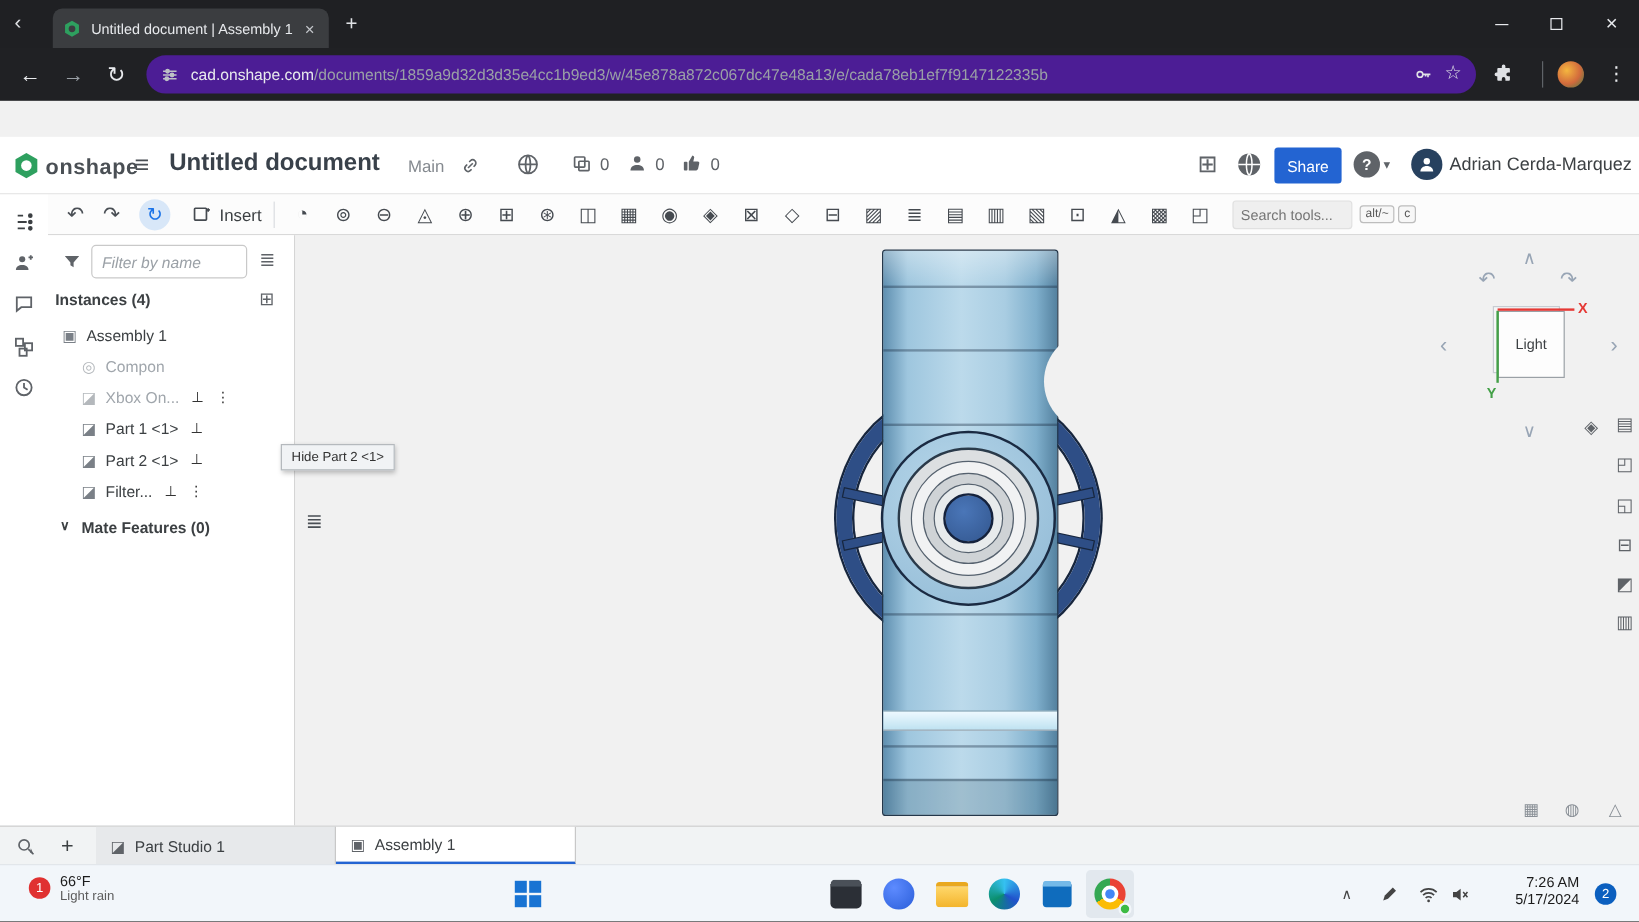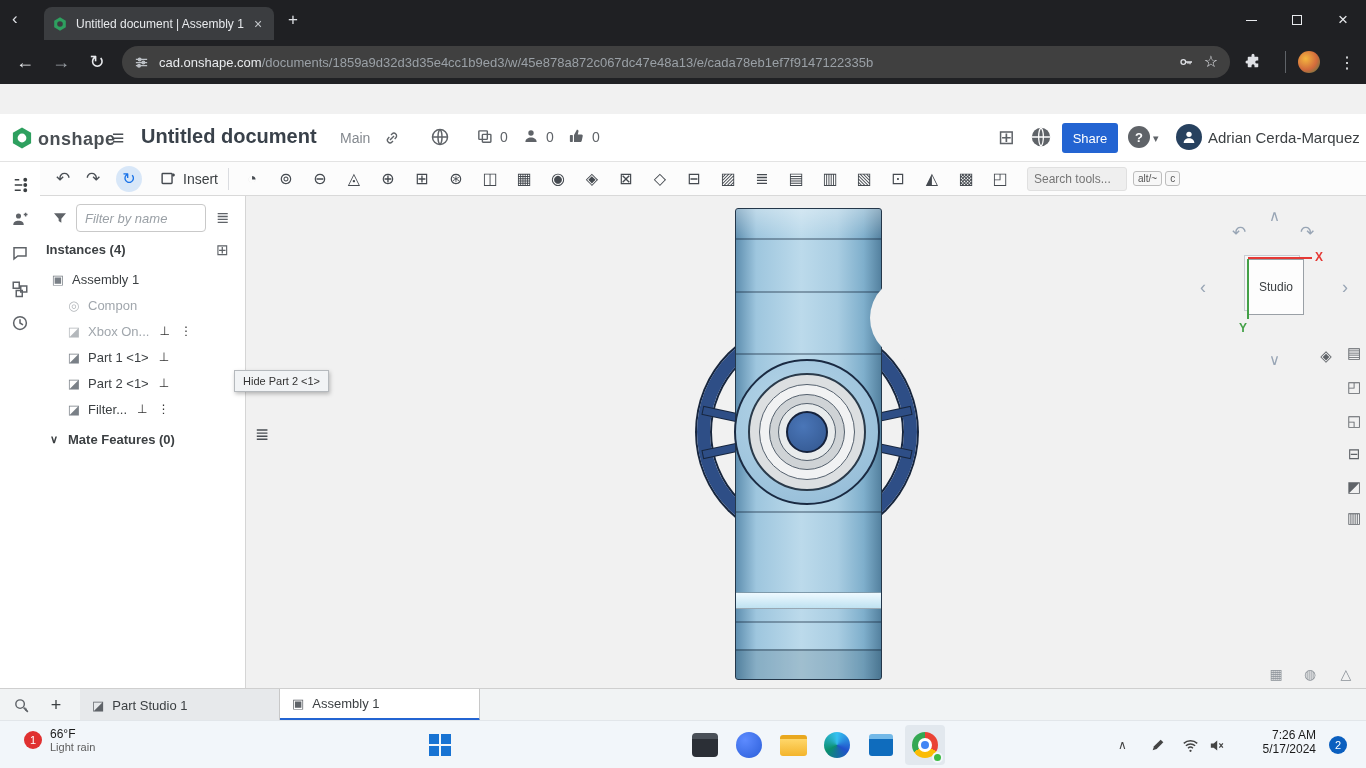--- a/index.html
+++ b/index.html
@@ -11,21 +11,21 @@
   .glyph { display:inline-block; line-height:1; }
   .ib { display:flex; align-items:center; justify-content:center; cursor:pointer; }
 
   
   .titlebar { left:0; top:0; width:1366px; height:40px; background:#1f2023; }
   .tab { left:44px; top:7px; width:230px; height:33px; background:#3b3d40; border-radius:8px 8px 0 0; display:flex; align-items:center; padding:0 8px; gap:8px; }
   .tab-title { color:#e8eaed; font-size:12px; white-space:nowrap; overflow:hidden; text-overflow:ellipsis; width:170px; }
   .wbtn { width:46px; height:40px; color:#e8eaed; }
   .urlbar { left:0; top:40px; width:1366px; height:44px; background:#202124; }
   .navg { color:#e8eaed; font-size:18px; width:30px; height:30px; }
-  .omnibox { left:122px; top:6px; width:1108px; height:32px; background:#404040; border-radius:16px; display:flex; align-items:center; padding:0 12px; gap:10px; }
+  .omnibox { left:122px; top:6px; width:1108px; height:32px; background:#4c1d95; border-radius:16px; display:flex; align-items:center; padding:0 12px; gap:10px; }
   .url { font-size:13px; white-space:nowrap; overflow:hidden; }
   .url .dom { color:#e8eaed; }
   .url .path { color:#9aa0a6; }
   .bookbar { left:0; top:84px; width:1366px; height:30px; background:#202124; display:flex; align-items:center; gap:6px; padding:0 14px; }
   .bm { color:#e8eaed; font-size:12px; display:flex; align-items:center; gap:6px; margin-right:28px; cursor:pointer; }
   .appsgrid { display:grid; grid-template-columns:7px 7px; grid-gap:2px; }
   .appsgrid i { width:7px; height:7px; border-radius:1px; display:block; }
 
   
   .osheader { left:0; top:114px; width:1366px; height:48px; background:#fff; border-bottom:1px solid #e3e3e3; }
@@ -327,21 +327,21 @@
     <div class="abs" style="left:532px;top:207px;width:58px;height:58px;border-radius:50%;background:#e8ebec;border:1px solid #55616e"></div>
     <div class="abs" style="left:540px;top:215px;width:42px;height:42px;border-radius:50%;background:radial-gradient(circle at 40% 35%,#4a76b8,#32568e);border:2px solid #15223c"></div>
 
     <span class="abs vc glyph" style="left:1023px;top:12px;cursor:pointer">∧</span>
     <span class="abs vc glyph" style="left:986px;top:28px;font-size:17px;cursor:pointer">↶</span>
     <span class="abs vc glyph" style="left:1054px;top:28px;font-size:17px;cursor:pointer">↷</span>
     <span class="abs vc glyph" style="left:954px;top:82px;font-size:18px;cursor:pointer">‹</span>
     <span class="abs vc glyph" style="left:1096px;top:82px;font-size:18px;cursor:pointer">›</span>
     <span class="abs vc glyph" style="left:1023px;top:156px;cursor:pointer">∨</span>
     <div class="abs" style="left:998px;top:59px;width:56px;height:56px;background:#f5f6f7;border:1px solid #c8ccd2"></div>
-    <div class="abs ib" style="left:1002px;top:63px;width:56px;height:56px;background:#fdfdfd;border:1px solid #9aa0a6;font-size:12px;color:#3c4043">Studio</div>
+    <div class="abs ib" style="left:1002px;top:63px;width:56px;height:56px;background:#fdfdfd;border:1px solid #9aa0a6;font-size:12px;color:#3c4043">Light</div>
     <div class="abs" style="left:1002px;top:61px;width:64px;height:2px;background:#e53935"></div>
     <span class="abs" style="left:1069px;top:54px;color:#e53935;font-size:12px;font-weight:bold">X</span>
     <div class="abs" style="left:1001px;top:63px;width:2px;height:60px;background:#43a047"></div>
     <span class="abs" style="left:993px;top:125px;color:#43a047;font-size:12px;font-weight:bold">Y</span>
 
     <div class="abs sidepanel-ic ib" style="left:1068px;top:148px">◈</div>
     <div class="abs sidepanel-ic ib" style="left:1096px;top:145px">▤</div>
     <div class="abs sidepanel-ic ib" style="left:1096px;top:179px">◰</div>
     <div class="abs sidepanel-ic ib" style="left:1096px;top:213px">◱</div>
     <div class="abs sidepanel-ic ib" style="left:1096px;top:246px">⊟</div>

